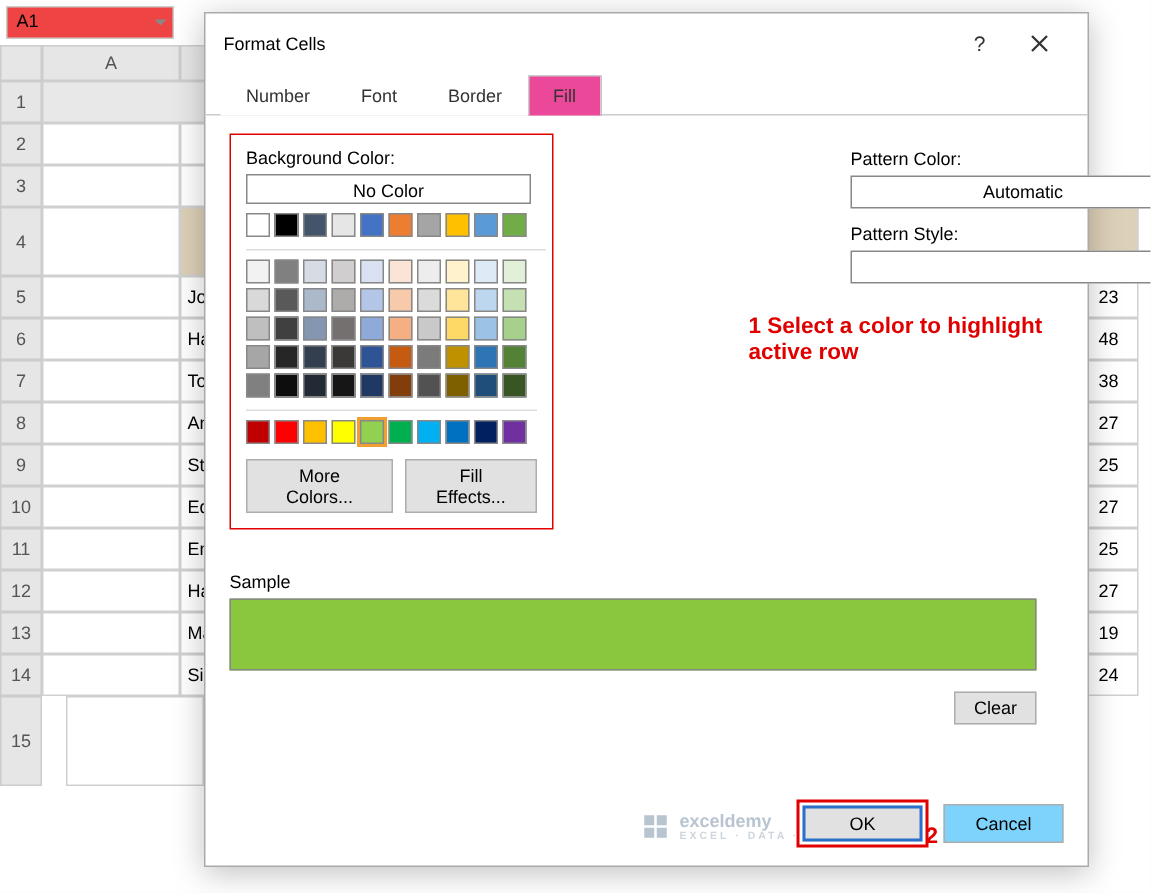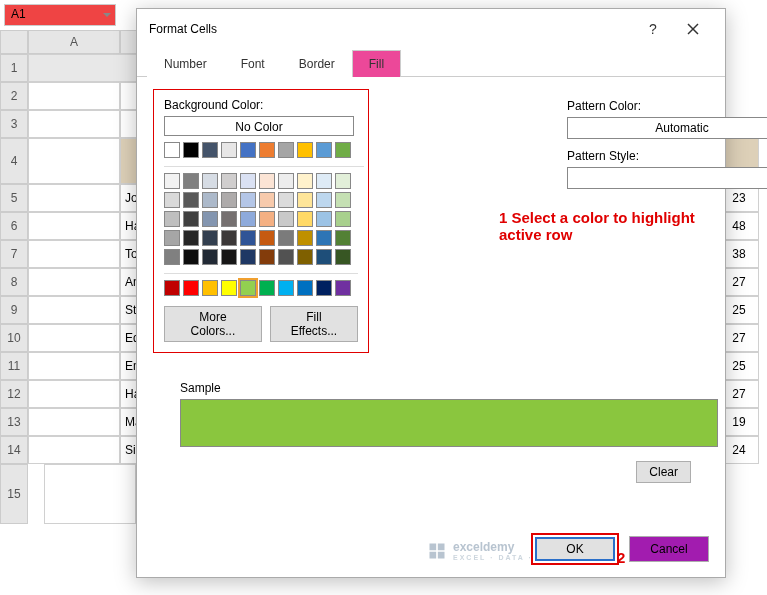--- a/index.html
+++ b/index.html
@@ -51,29 +51,29 @@
 .btn { border:1px solid #adadad; background:#e1e1e1; padding:3px 12px; font-size:12px; }
 
 .rightpane { position:absolute; top:90px; left:430px; width:240px; }
 .combo { width:230px; height:22px; border:1px solid #888; background:#fff; position:relative; margin-bottom:10px; }
 .combo span { display:block; text-align:center; line-height:20px; }
 .combo::after { content:""; position:absolute; right:2px; top:2px; width:18px; height:16px; background:#e1e1e1; border-left:1px solid #aaa; }
 
 .annot1 { position:absolute; top:200px; left:362px; color:#e00000; font-weight:bold; font-size:15px; }
 .annot2 { position:absolute; top:540px; left:480px; color:#e00000; font-weight:bold; font-size:15px; }
 
-.sample-area { margin-top:28px;margin-left:27px; }
+.sample-area { margin-top:28px; }
 .sample-box { width:538px; height:48px; background:#8ac63e; border:1px solid #888; margin-top:4px; }
 
 .clearrow { display:flex; justify-content:flex-end; margin-top:14px; width:538px; }
 
 .dlg-btns { position:absolute; bottom:12px; right:16px; display:flex; gap:10px; align-items:center; }
 .okbox { border:2px solid #e00000; padding:2px; }
 .okbtn { border:2px solid #2a6fc9; background:#e1e1e1; width:80px; height:24px; font-size:12px; }
-.cancelbtn { border:1px solid #adadad; background:#a21caf; width:80px; height:26px; font-size:12px; }
+.cancelbtn { border:1px solid #adadad; background:#7dd3fc; width:80px; height:26px; font-size:12px; }
 
 .watermark { position:absolute; bottom:16px; left:290px; color:#b8c4d0; font-size:16px; font-weight:600; display:flex; align-items:center; gap:6px; }
 .watermark svg { width:20px; height:20px; fill:#b8c4d0; }
 .watermark .sub { font-size:7px; letter-spacing:2px; display:block; color:#cdd6de; }
 </style>
 </head>
 <body>
 
 <div class="sheet-bg">
   <div class="namebox">A1</div>

